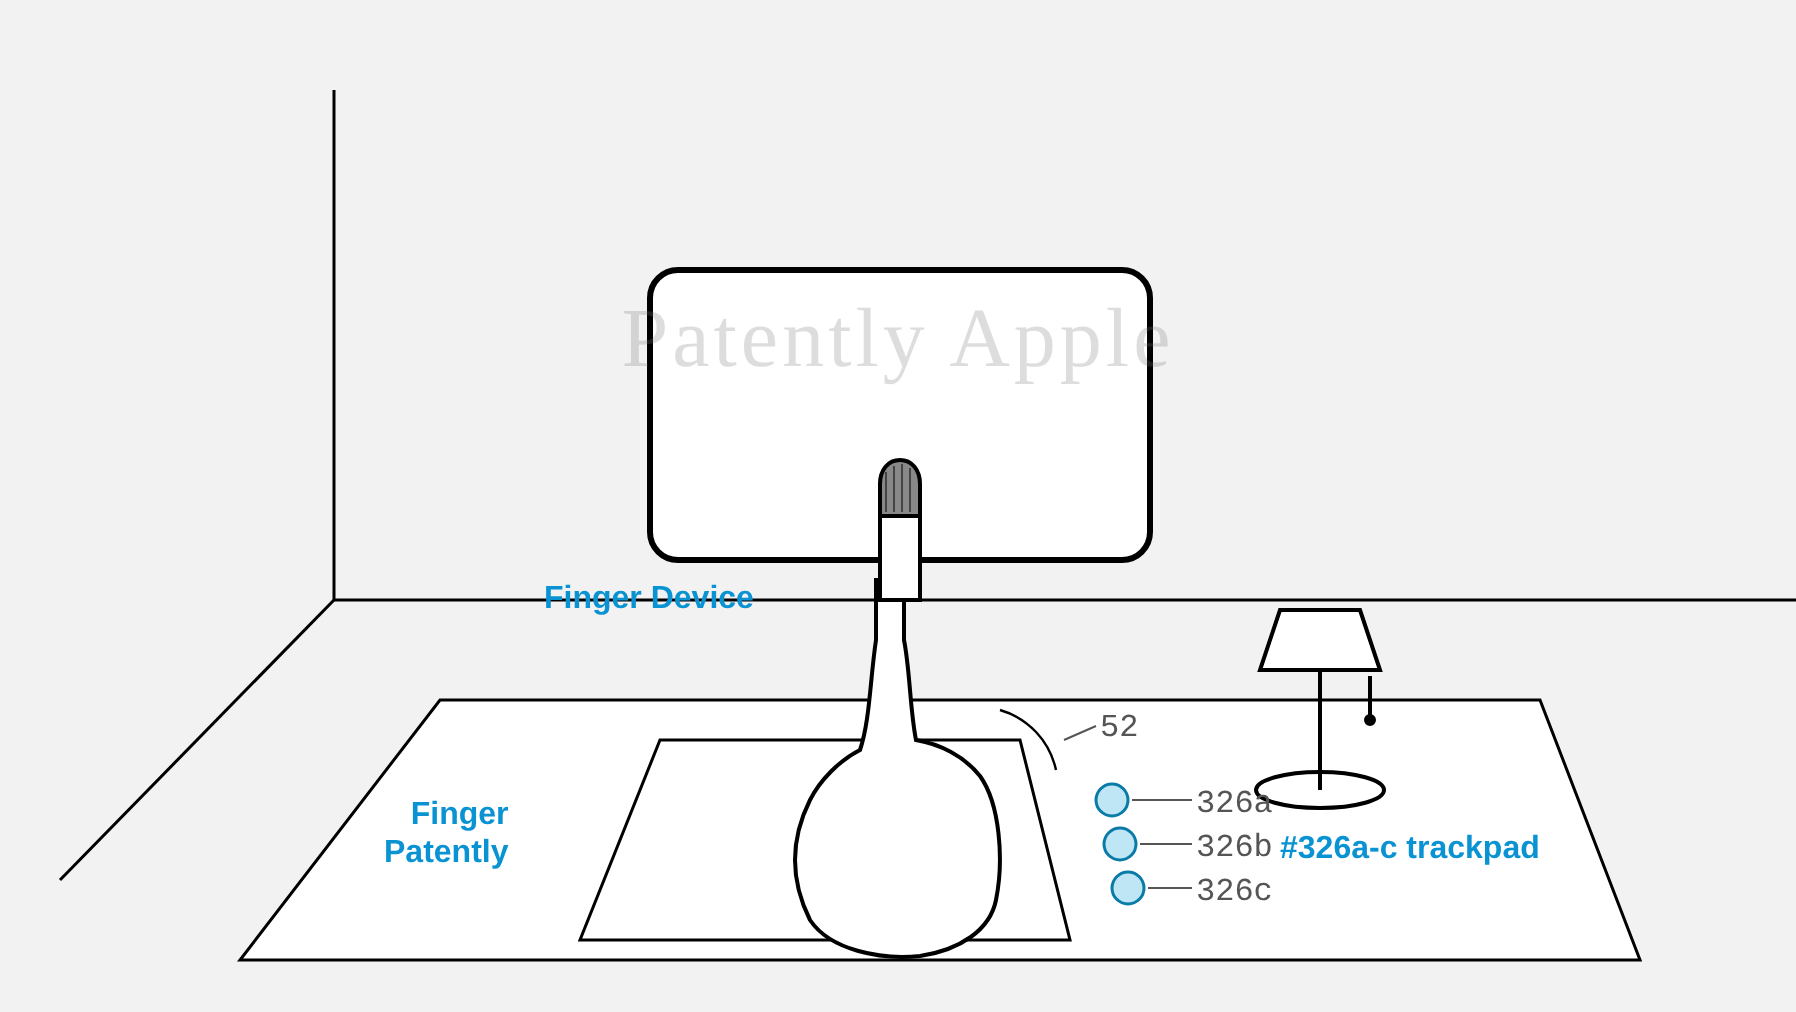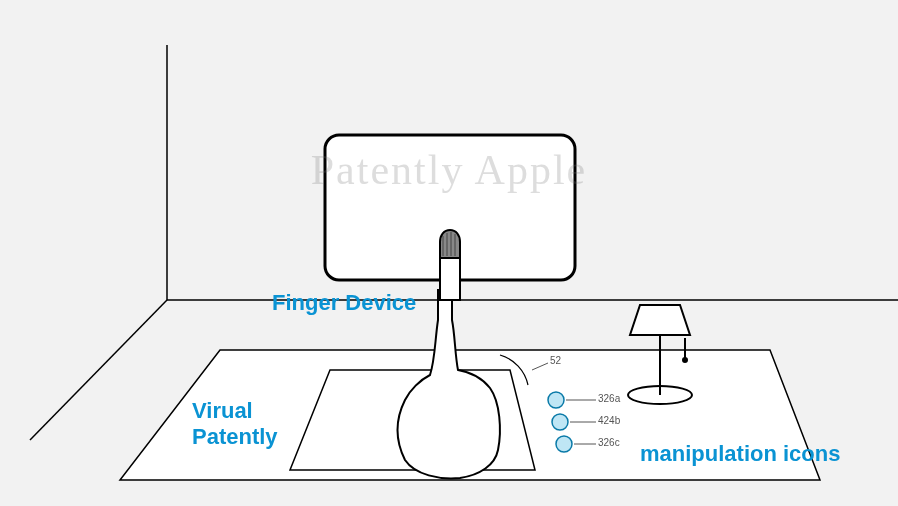--- a/index.html
+++ b/index.html
@@ -26,28 +26,29 @@
     letter-spacing: 2px;
     color: rgba(120,120,120,0.25);
     white-space: nowrap;
     pointer-events: none;
     font-family: Georgia, 'Times New Roman', serif;
   }
   .label {
     position: absolute;
     color: #0a93d3;
     font-weight: bold;
-    font-size: 22px;
+    font-size: 16px;
     line-height: 1.2;
+    text-align: right;
   }
   .small-ref {
     position: absolute;
     color: #555;
-    font-size: 10px;
-    font-family: Liberation Sans, sans-serif;
+    font-size: 16px;
+    font-family: Liberation Mono, monospace;
   }
 </style>
 </head>
 <body>
 
 <div class="stage">
 
   <svg width="898" height="506">
 
     <g stroke="#000" stroke-width="1.5" fill="none">
@@ -133,27 +134,26 @@
     </g>
 
     <line x1="532" y1="370" x2="548" y2="363" stroke="#555" stroke-width="1"></line>
   </svg>
 
   <div class="watermark">Patently Apple</div>
 
   <div class="label" style="left:272px; top:290px;">Finger Device</div>
 
   <div class="label" style="left:192px; top:398px;">
-    <span>Virual</span><br>
+    <span>Finger</span><br>
     <span>Patently</span>
   </div>
 
   <div class="label" style="left:640px; top:415px;">
-    <br>
-    <span>manipulation icons</span>
+    <span>#326a-c trackpad</span><br>
   </div>
 
   <div class="small-ref" style="left:550px; top:355px;">52</div>
   <div class="small-ref" style="left:598px; top:393px;text-align:right;">326a</div>
-  <div class="small-ref" style="left:598px; top:415px;">424b</div>
+  <div class="small-ref" style="left:598px; top:415px;">326b</div>
   <div class="small-ref" style="left:598px; top:437px;">326c</div>
 
 </div>
 
 </body></html>

